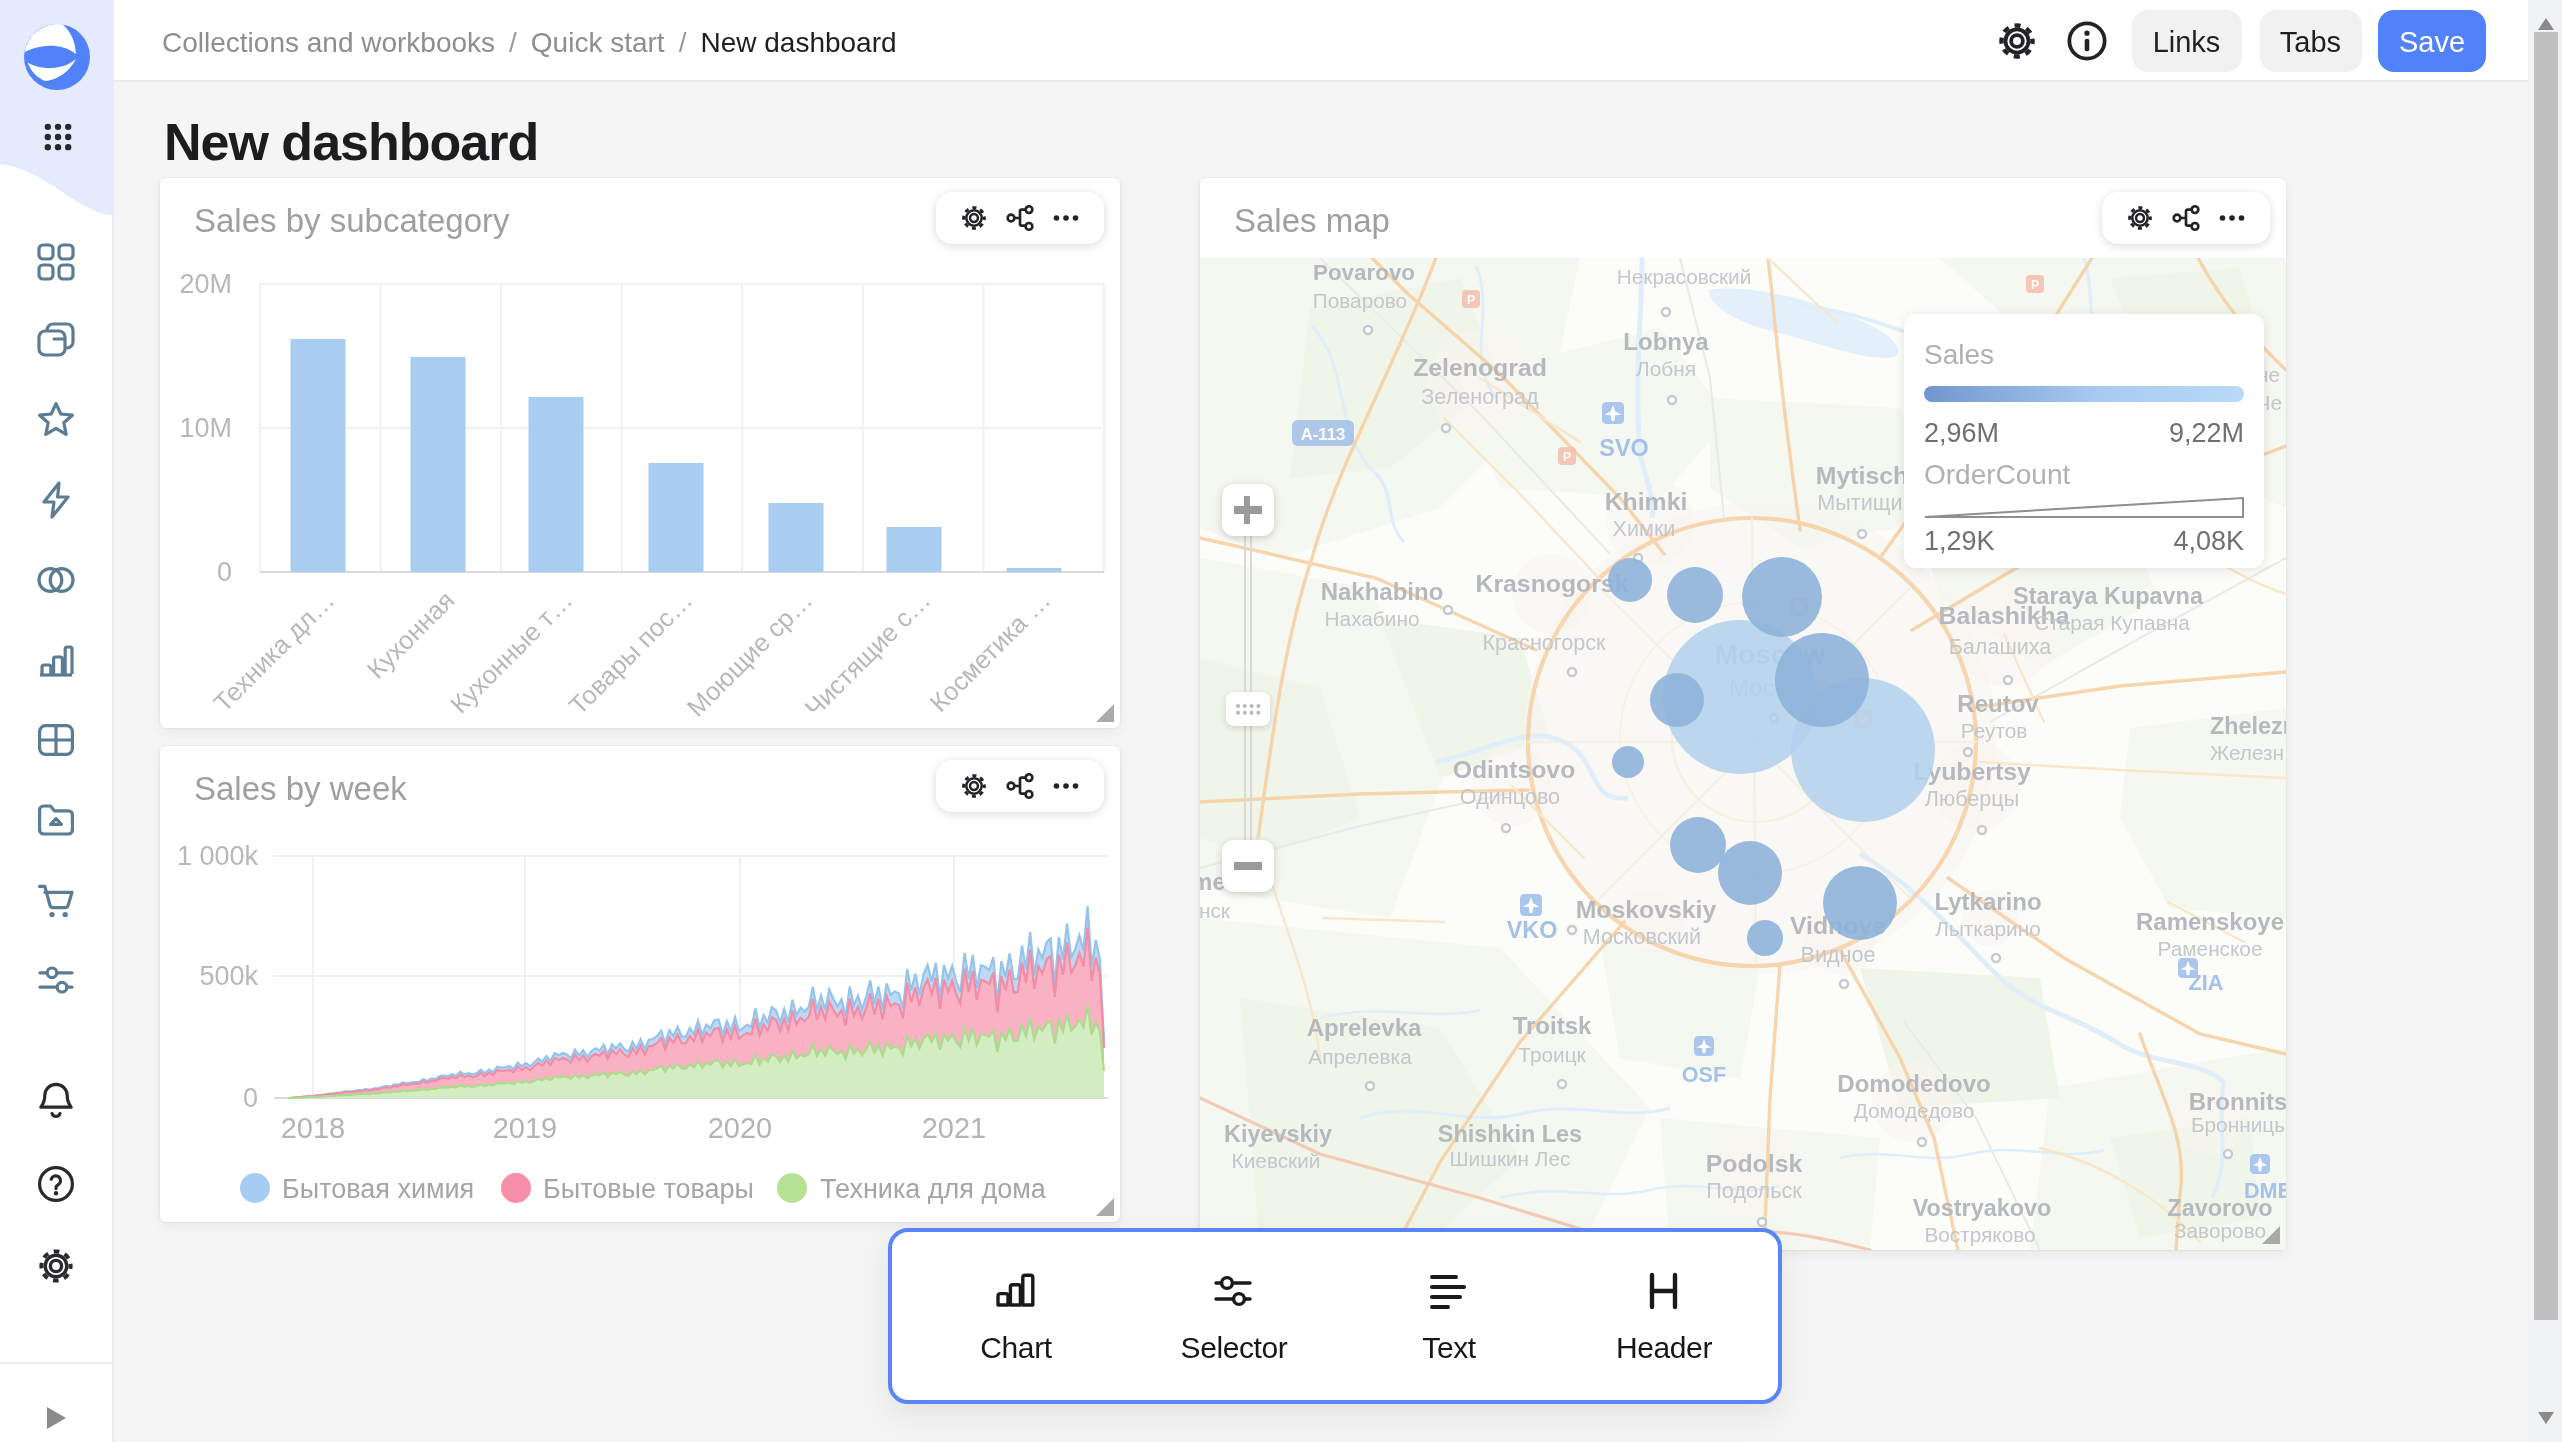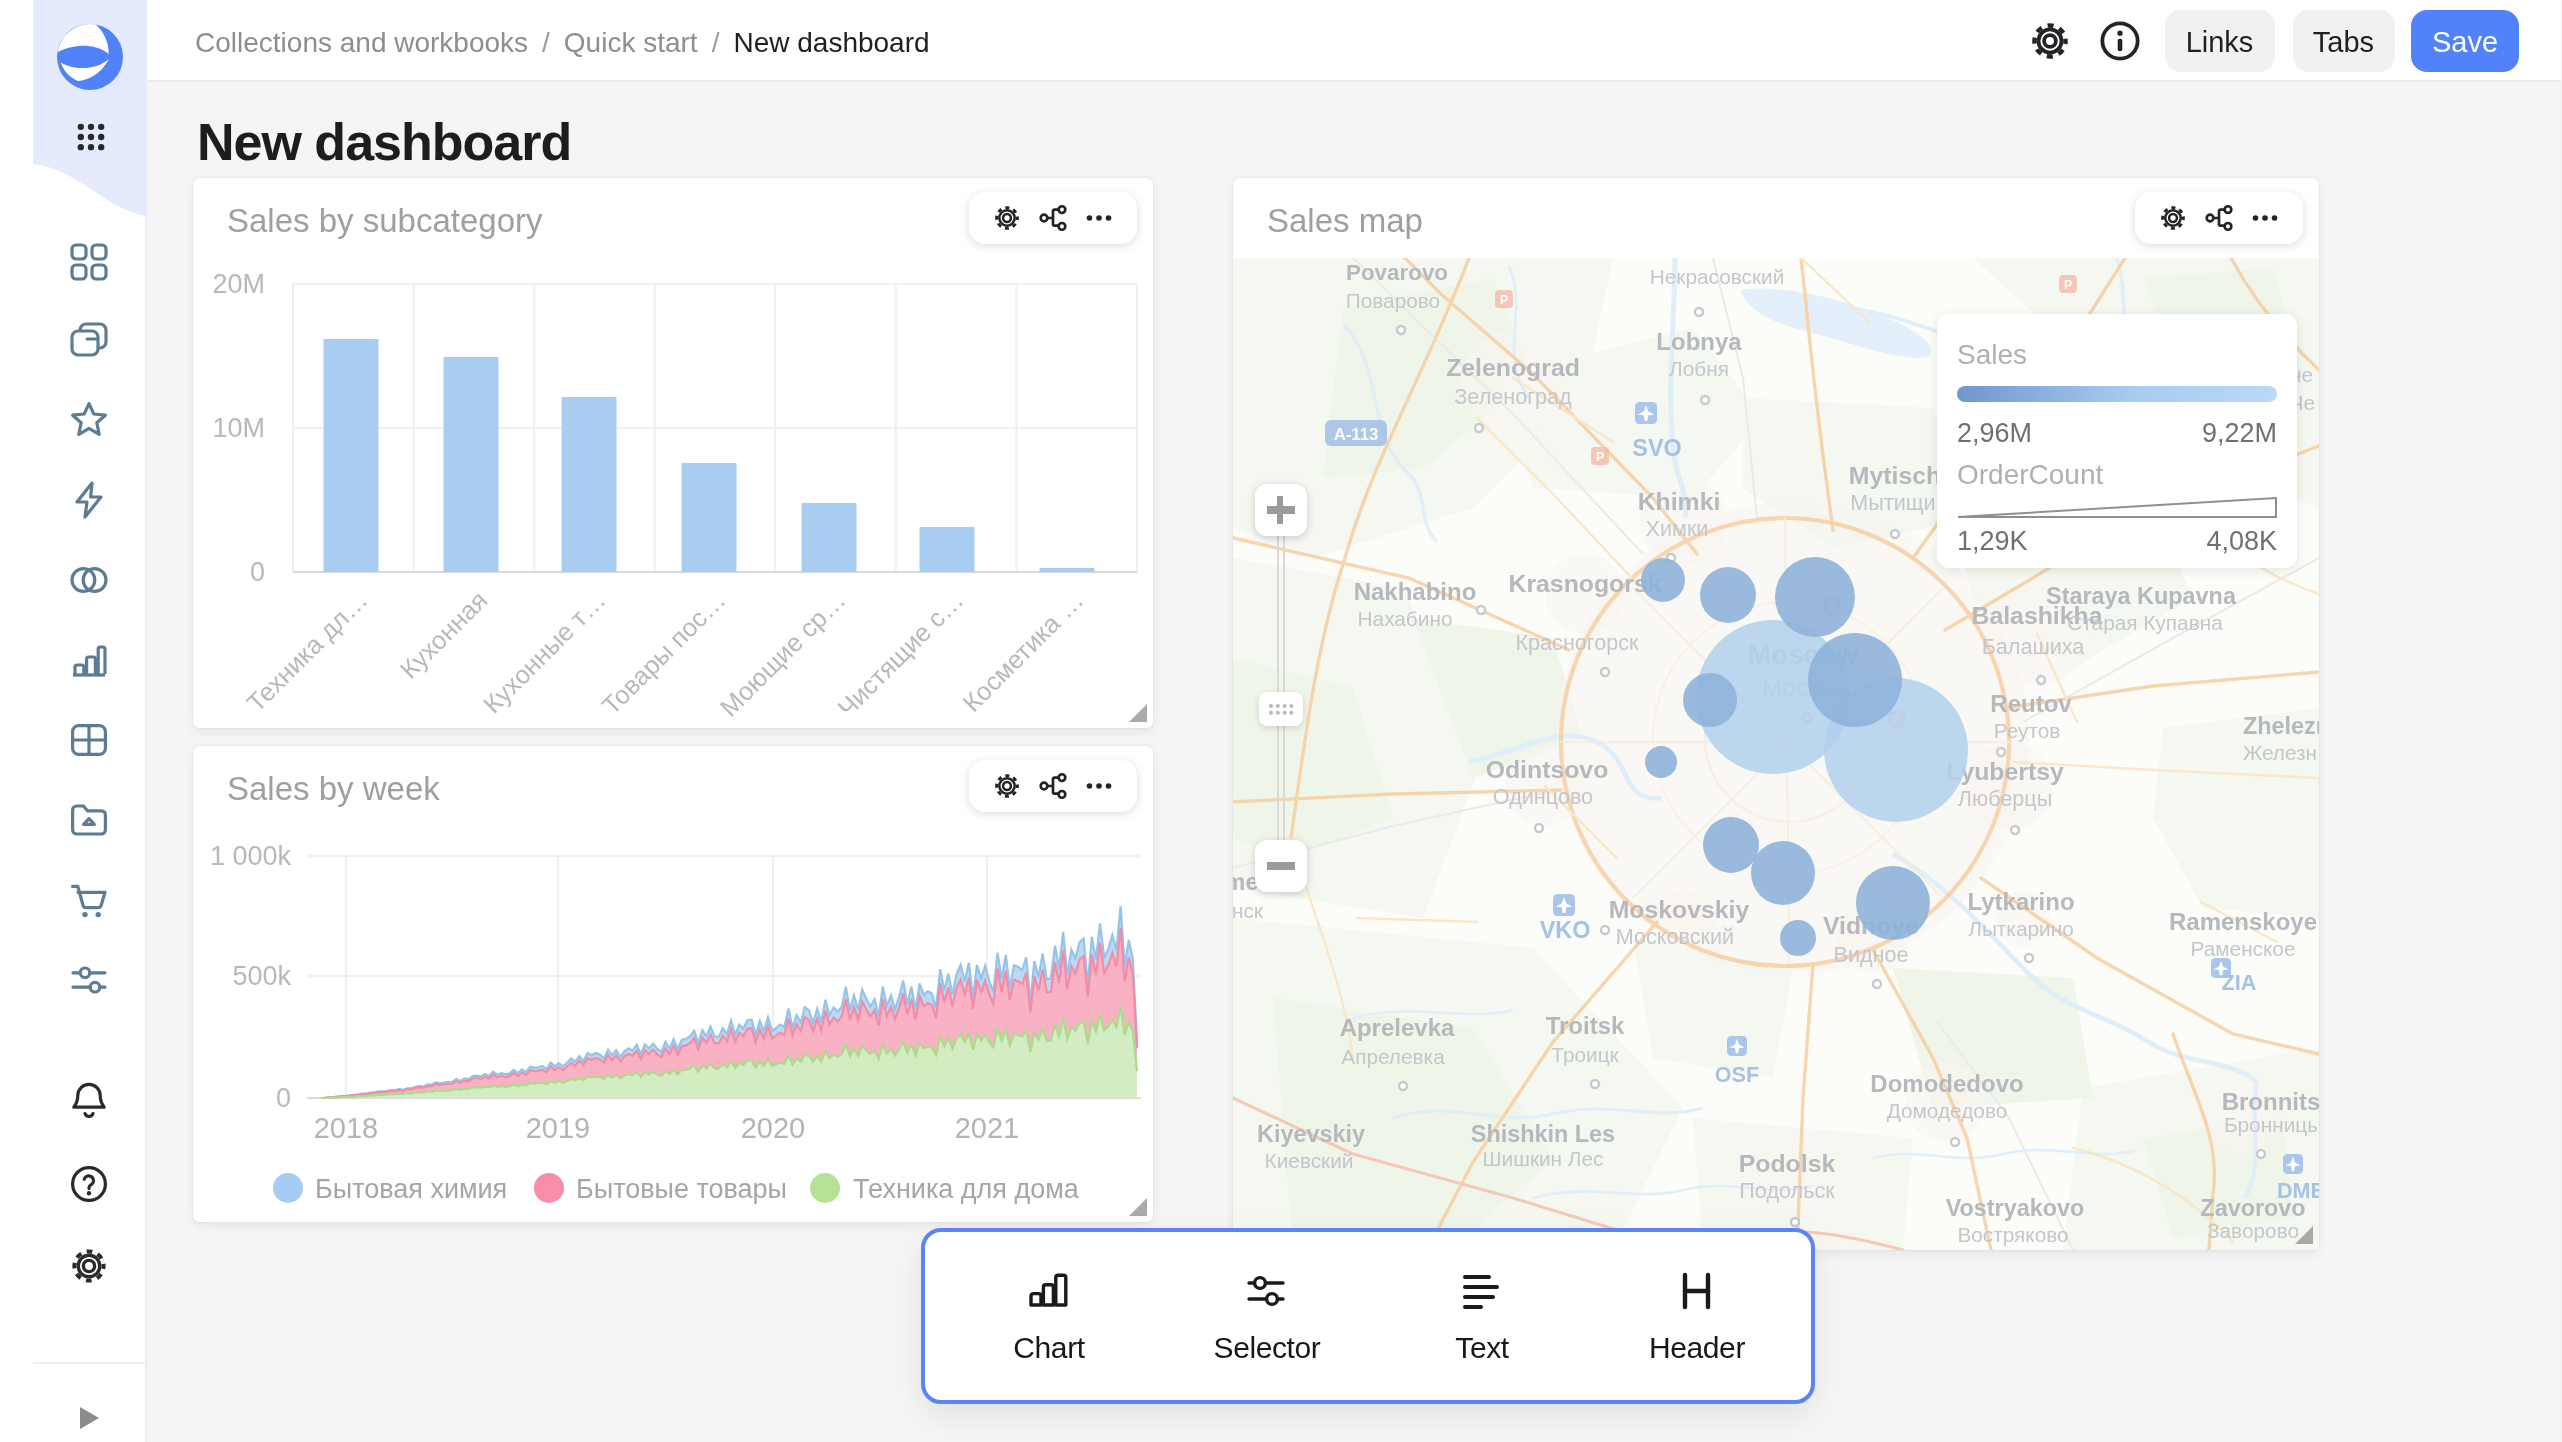--- a/index.html
+++ b/index.html
@@ -1,16 +1,16 @@
 <!DOCTYPE html>
 <html><head><meta charset="utf-8">
 <style>
   html,body{margin:0;padding:0;background:#fff;}
   *{box-sizing:border-box;}
-  #stage{width:2562px;height:1442px;overflow:hidden;position:relative;padding-left:33px;}
+  #stage{width:2562px;height:1442px;overflow:hidden;position:relative;}
   #app{width:1281px;height:721px;position:relative;transform:scale(2);transform-origin:0 0;
        font-family:"Liberation Sans",sans-serif;background:#f5f5f6;}
   .abs{position:absolute;}
   
   #header{position:absolute;left:57px;top:0;width:1207px;height:41px;background:#fff;border-bottom:1px solid #ececee;}
   #crumbs{position:absolute;left:24px;top:0;height:41px;display:flex;align-items:center;font-size:14px;color:#8e8e8e;}
   #crumbs .sep{margin:0 7px;color:#9a9a9a;}
   #crumbs .cur{color:#1f1f1f;}
   .hbtn{position:absolute;top:5px;height:31px;border-radius:8px;background:#f1f1f2;color:#1f1f1f;
         font-size:14.5px;display:flex;align-items:center;justify-content:center;}

